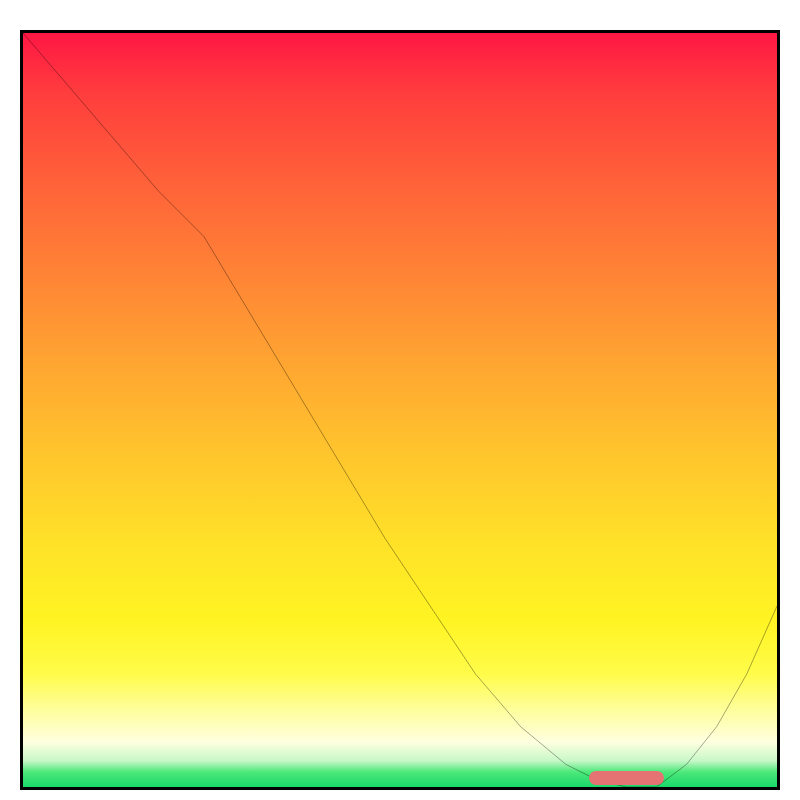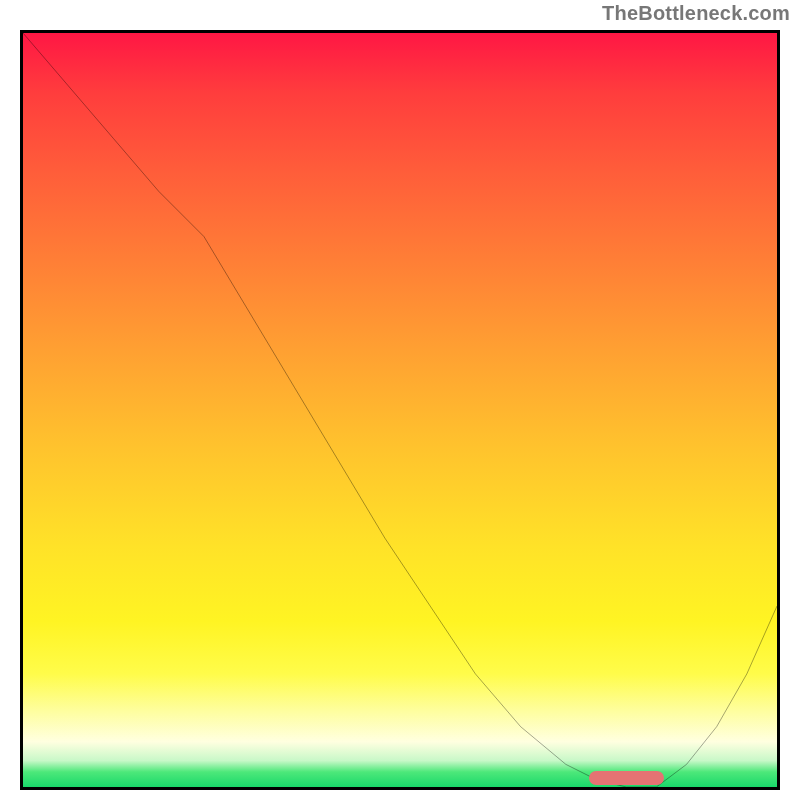--- a/index.html
+++ b/index.html
@@ -67,21 +67,20 @@
     position: absolute;
     height: 14px;
     border-radius: 7px;
     background: #e57373; 
   }
 </style>
 </head>
 <body>
 
 <div class="container">
-  <div class="watermark">TheBottleneck.com</div>
 
   <div class="plot-frame">
 
     <div class="gradient-bg"></div>
 
     <svg class="curve" viewBox="0 0 100 100" preserveAspectRatio="none">
       <path id="curve-path" fill="none" stroke="#000" stroke-width="0.35" vector-effect="non-scaling-stroke" d="M0.00 0.00 L6.00 7.00 L12.00 14.00 L18.00 21.00 L24.00 27.00 L30.00 37.00 L36.00 47.00 L42.00 57.00 L48.00 67.00 L54.00 76.00 L60.00 85.00 L66.00 92.00 L72.00 97.00 L76.00 99.00 L80.00 100.00 L84.00 100.00 L88.00 97.00 L92.00 92.00 L96.00 85.00 L100.00 76.00"></path>
     </svg>
 
     <div id="optimal-marker" class="marker" style="left: 565.5px; width: 75.4px; bottom: 2px; background: rgb(229, 115, 115);"></div>

